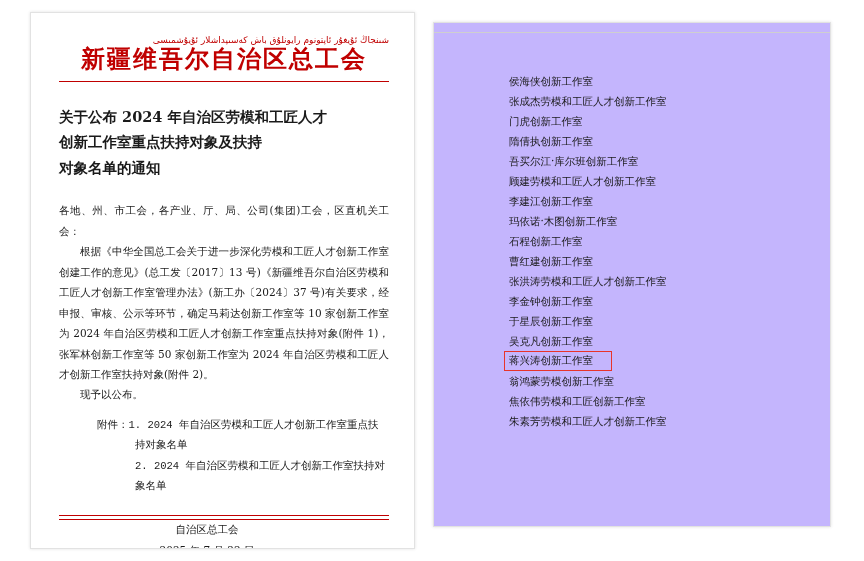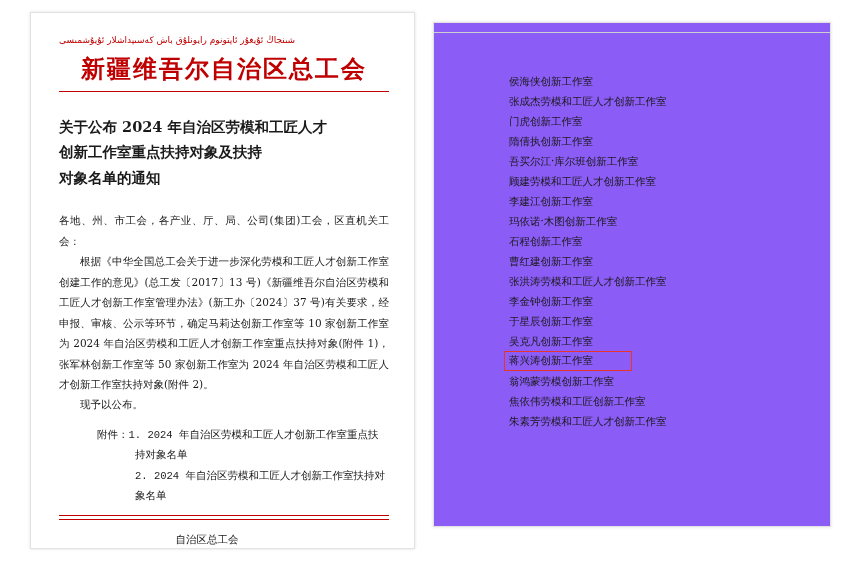--- a/index.html
+++ b/index.html
@@ -31,27 +31,27 @@
     box-sizing: border-box;
     overflow: hidden;
   }
   .doc-inner {
     position: absolute;
     left: 28px;
     top: 22px;
     width: 330px;
   }
   .uyghur-line {
-    text-align: left;
+    text-align: right;
     color: #c00000;
     font-size: 9px;
     letter-spacing: 0.3px;
     direction: rtl;
     font-family: "DejaVu Sans", sans-serif;
-    margin-bottom: 12px;
+    margin-bottom: 2px;
     white-space: nowrap;
   }
   .org-title {
     text-align: center;
     color: #c00000;
     font-size: 24px;
     font-weight: bold;
     letter-spacing: 2px;
     font-family: Liberation Mono, monospace;
     line-height: 1.15;
@@ -111,21 +111,21 @@
   .bottom-rules .r1 { height: 1.5px; background: #c00000; }
   .bottom-rules .r2 { height: 1px; background: #c00000; margin-top: 3px; }
 
   
   .list-page {
     position: absolute;
     left: 433px;
     top: 22px;
     width: 398px;
     height: 505px;
-    background: #8b5cf6;
+    background: #c4b5fd;
     border: 1px solid #e2e2e2;
     box-shadow: 0 0 3px rgba(0,0,0,0.12);
     box-sizing: border-box;
     overflow: hidden;
   }
   .list-top-rule {
     position: absolute;
     left: 0;
     top: 9px;
     width: 100%;
@@ -147,21 +147,21 @@
     white-space: nowrap;
     padding-left: 2px;
     box-sizing: border-box;
   }
   .list-item.highlighted {
     border: 1.5px solid #e8342a;
     height: 20px;
     line-height: 17px;
     margin-left: -3px;
     padding-left: 4px;
-    width: 128px;
+    width: 108px;
     box-sizing: border-box;
   }
 </style>
 </head>
 <body>
 
 <div id="root">
 
   <div class="doc-page">
     <div class="doc-inner">

